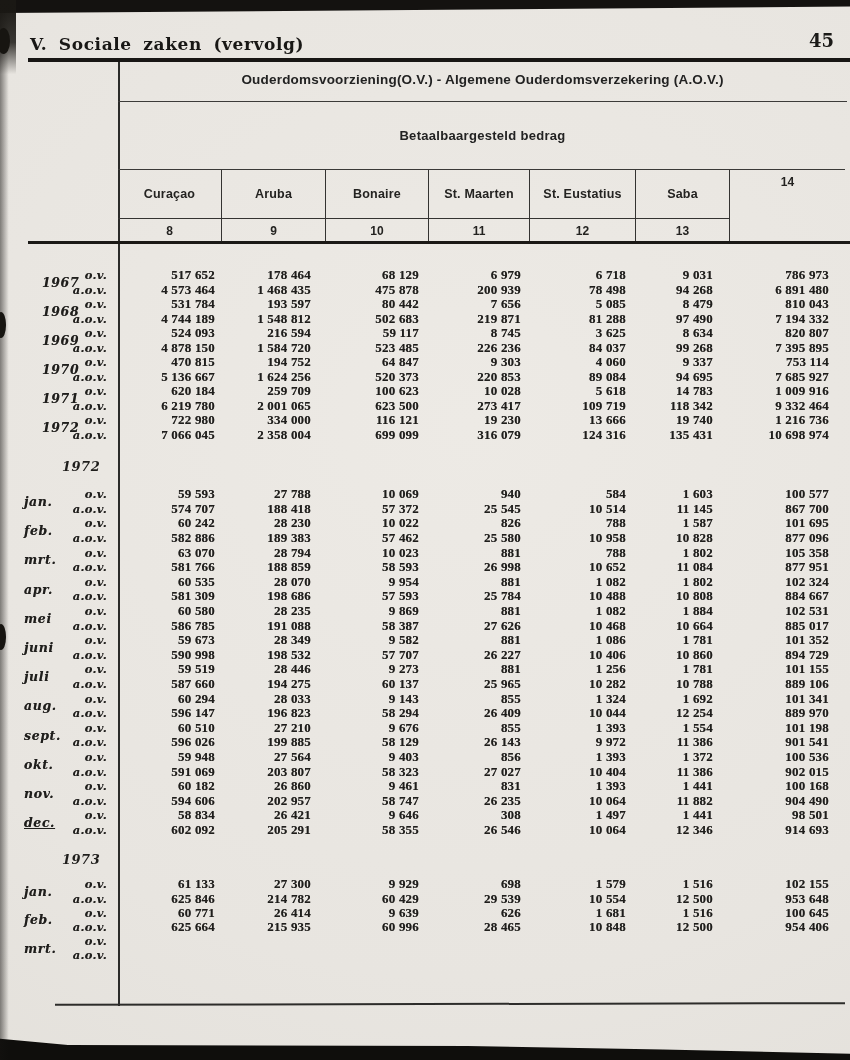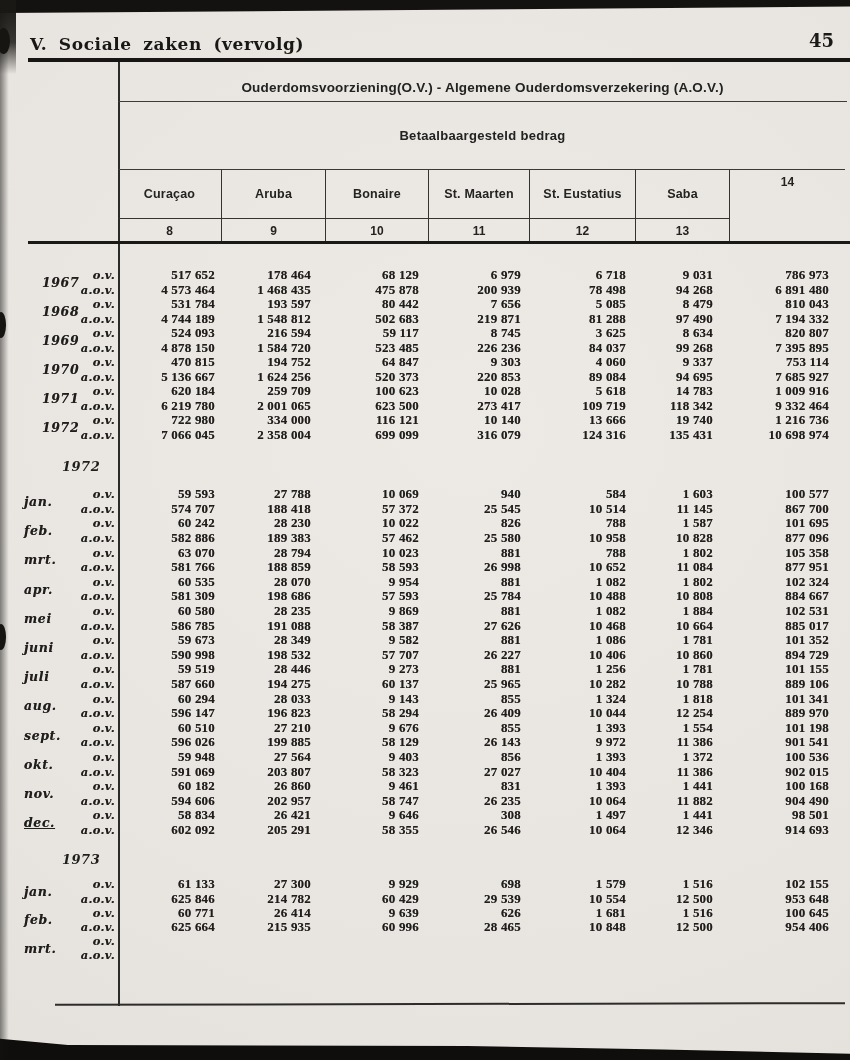--- a/index.html
+++ b/index.html
@@ -23,21 +23,21 @@
   .blob.b2{left:-4px;top:312px;width:10px;height:26px;}
   .blob.b3{left:-4px;top:624px;width:10px;height:26px;}
   
   .section-title{position:absolute;left:30px;top:34px;
     font:700 17px "DejaVu Serif", serif;letter-spacing:.6px;word-spacing:5px;color:#181715;}
   .page-number{position:absolute;right:16px;top:30px;
     font:700 18px "DejaVu Serif", serif;color:#1b1a18;}
   .rule-top{position:absolute;left:28px;top:58px;width:822px;height:4px;background:#181614;}
   
   .table-left-border{position:absolute;left:118px;top:62px;width:2px;height:944px;background:#2b2b29;}
-  .table-title{position:absolute;left:118px;top:80px;width:729px;text-align:center;
+  .table-title{position:absolute;left:118px;top:72px;width:729px;text-align:center;
     font:700 13.5px "Liberation Sans", sans-serif;letter-spacing:.2px;color:#222;}
   .hline-1{position:absolute;left:118px;top:101px;width:729px;height:1.3px;background:#3c3b39;}
   .table-subtitle{position:absolute;left:118px;top:128px;width:729px;text-align:center;
     font:700 13px "Liberation Sans", sans-serif;letter-spacing:.3px;color:#222;}
   
   .column-headers{position:absolute;left:118px;top:169px;width:727px;height:74px;
     border-top:1.3px solid #3a3937;display:grid;
     grid-template-columns:104px 104px 103px 101px 106px 94px 115px;}
   .col{display:flex;flex-direction:column;}
   .col:not(:last-child){border-right:1.2px solid #343331;}
@@ -66,21 +66,21 @@
     font:700 13px "Liberation Serif", serif;color:#1f1e1c;letter-spacing:.2px;
     text-shadow:0 0 .5px rgba(25,24,22,.55);}
   .cell.num{justify-content:flex-end;}
   .cell.v1{padding-right:7px;}
   .cell.v2{padding-right:15px;}
   .cell.v3{padding-right:10px;}
   .cell.v4{padding-right:9px;}
   .cell.v5{padding-right:10px;}
   .cell.v6{padding-right:17px;}
   .cell.v7{padding-right:16px;}
-  .cell.type{justify-content:flex-end;padding-right:3px;
+  .cell.type{justify-content:flex-end;padding-right:11px;
     font:italic 700 11.5px "DejaVu Serif", serif;letter-spacing:.3px;}
   .cell.period{font:italic 700 12.5px "DejaVu Serif", serif;letter-spacing:.6px;align-self:center;}
   .sec-years .cell.period{padding-left:20px;}
   .sec-months .cell.period{padding-left:2px;}
 </style>
 </head>
 <body>
 
 <div class="page">
 
@@ -226,21 +226,21 @@
           <div class="cell num v5">109 719</div>
           <div class="cell num v6">118 342</div>
           <div class="cell num v7">9 332 464</div>
         </div>
         <div class="group">
           <div class="cell period" style="grid-area: 1 / 1 / span 2;">1972</div>
           <div class="cell type">o.v.</div>
           <div class="cell num v1">722 980</div>
           <div class="cell num v2">334 000</div>
           <div class="cell num v3">116 121</div>
-          <div class="cell num v4">10 140</div>
+          <div class="cell num v4">19 230</div>
           <div class="cell num v5">13 666</div>
           <div class="cell num v6">19 740</div>
           <div class="cell num v7">1 216 736</div>
           <div class="cell type">a.o.v.</div>
           <div class="cell num v1">7 066 045</div>
           <div class="cell num v2">2 358 004</div>
           <div class="cell num v3">699 099</div>
           <div class="cell num v4">316 079</div>
           <div class="cell num v5">124 316</div>
           <div class="cell num v6">135 431</div>
@@ -383,21 +383,21 @@
           <div class="cell num v7">889 106</div>
         </div>
         <div class="group">
           <div class="cell period" style="grid-area: 1 / 1 / span 2;">aug.</div>
           <div class="cell type">o.v.</div>
           <div class="cell num v1">60 294</div>
           <div class="cell num v2">28 033</div>
           <div class="cell num v3">9 143</div>
           <div class="cell num v4">855</div>
           <div class="cell num v5">1 324</div>
-          <div class="cell num v6">1 818</div>
+          <div class="cell num v6">1 692</div>
           <div class="cell num v7">101 341</div>
           <div class="cell type">a.o.v.</div>
           <div class="cell num v1">596 147</div>
           <div class="cell num v2">196 823</div>
           <div class="cell num v3">58 294</div>
           <div class="cell num v4">26 409</div>
           <div class="cell num v5">10 044</div>
           <div class="cell num v6">12 254</div>
           <div class="cell num v7">889 970</div>
         </div>

